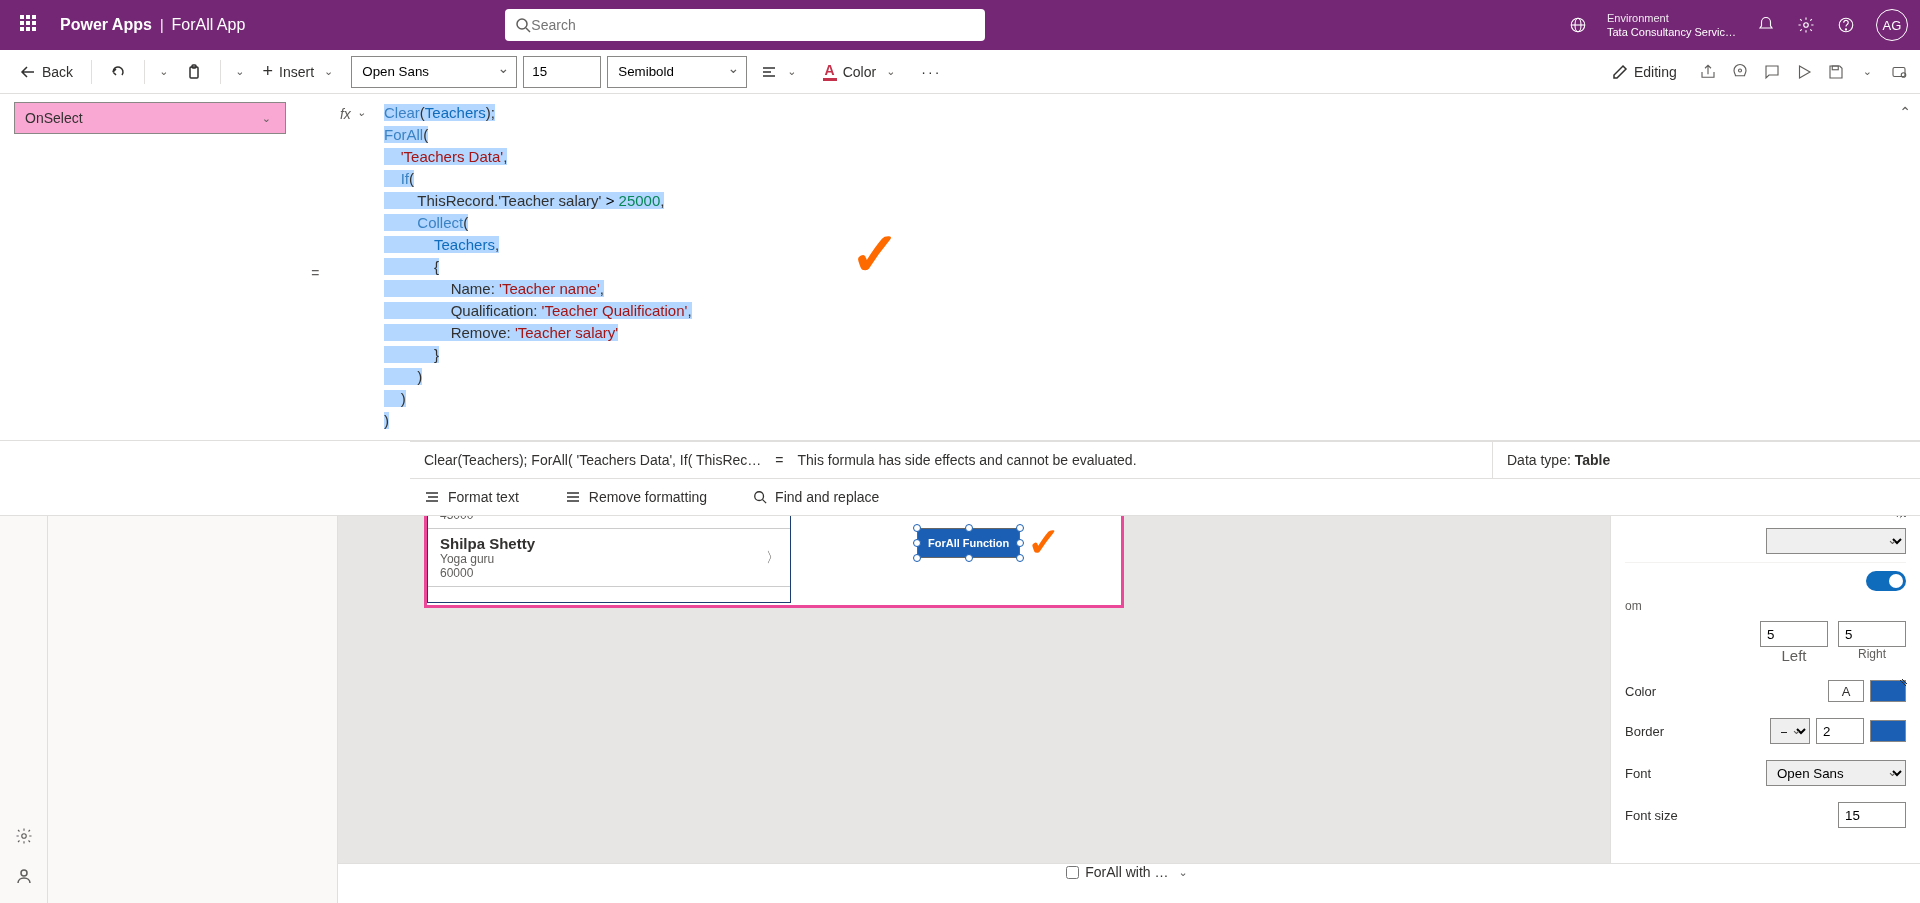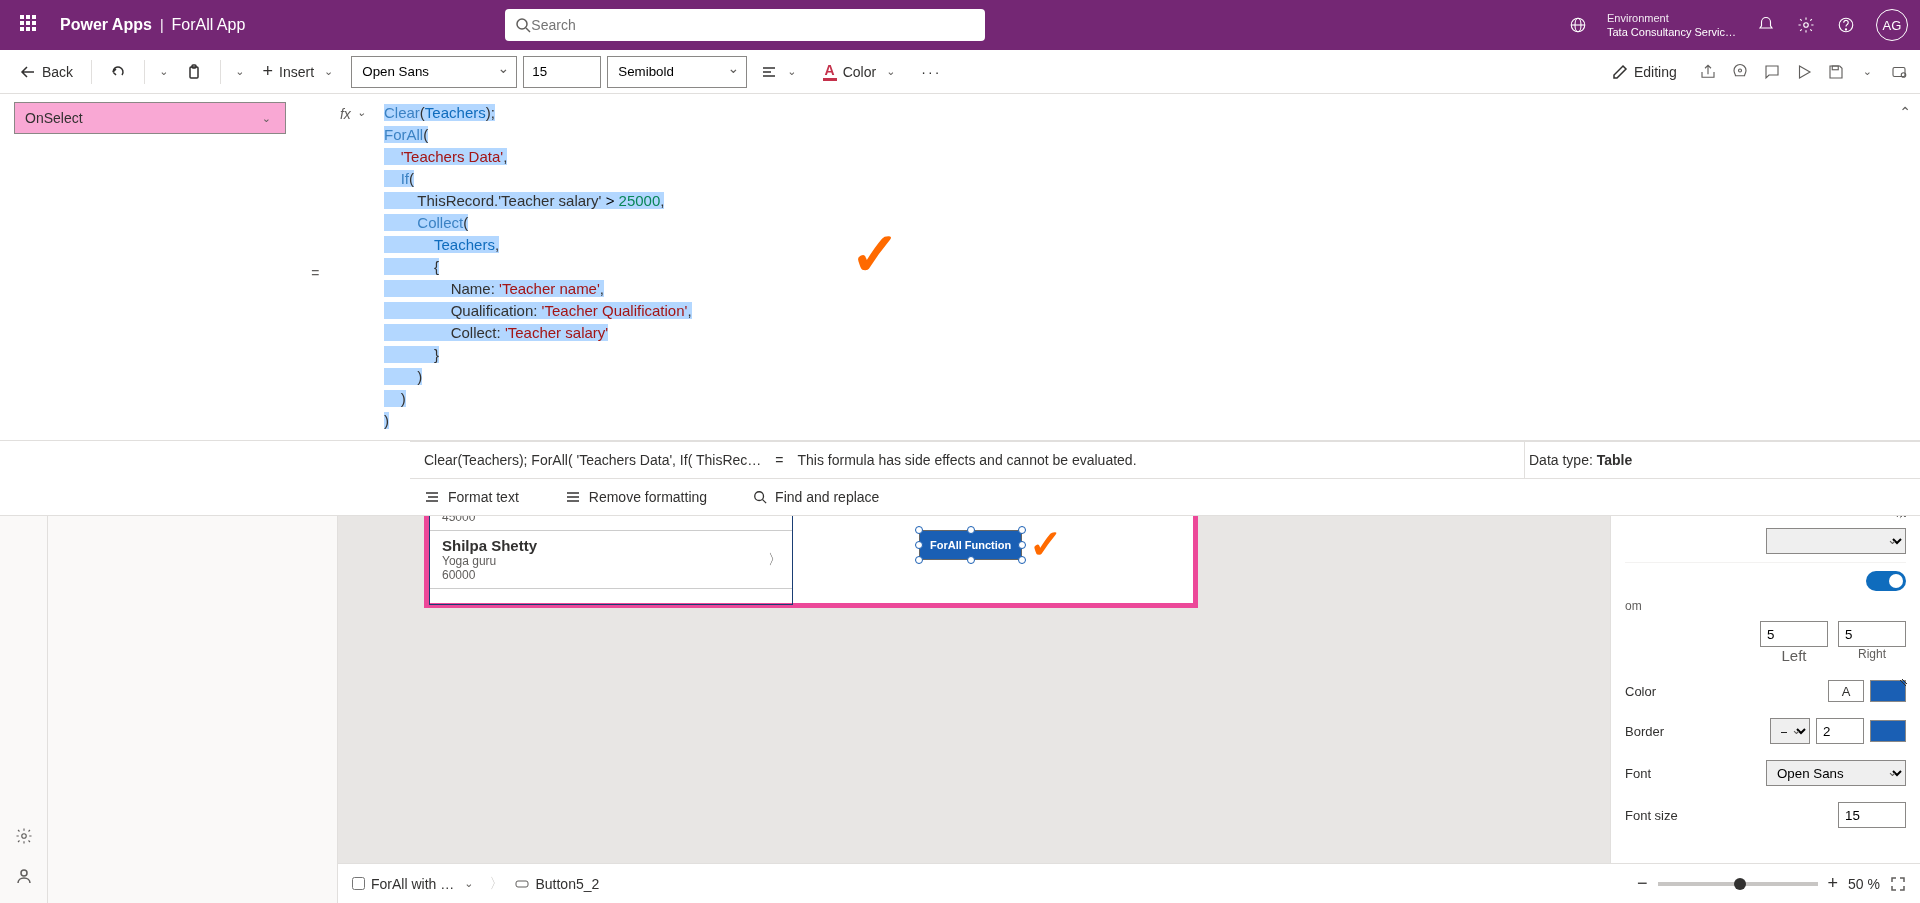--- a/index.html
+++ b/index.html
@@ -46,21 +46,21 @@
 .ident { color:#0f6cbd; }
 .str { color:#a31515; }
 .num { color:#098658; }
 .op { color:#000; }
 .sel-hl { background:#b3d7ff; }
 .checkmark { position:absolute; color:#ff6a00; font-size:60px; font-weight:bold; }
 
 
 .formula-info { display:flex; border-top:1px solid #e1dfdd; }
 .formula-info-left { flex:1; padding:10px 14px; display:flex; gap:14px; align-items:center; }
-.formula-info-type { width:396px; padding:10px 4px; border-left:1px solid #e1dfdd; }
+.formula-info-type { width:428px; padding:10px 14px; border-left:1px solid #e1dfdd; }
 .formula-tools { display:flex; gap:46px; padding:10px 14px; border-top:1px solid #e1dfdd; }
 .ftool { display:flex; align-items:center; gap:8px; color:#323130; cursor:pointer; }
 
 
 .main { display:flex; height:calc(903px - 50px - 44px); }
 .rail { width:48px; background:#faf9f8; border-right:1px solid #e1dfdd; display:flex; flex-direction:column; align-items:center; gap:22px; padding-top:18px; }
 .rail .active { border-left:2px solid #742774; width:100%; display:flex; justify-content:center; padding:4px 0; }
 .rail-icon { color:#605e5c; font-size:18px; }
 
 
@@ -90,21 +90,21 @@
 .prop-row { display:flex; align-items:center; justify-content:space-between; padding:8px 0; font-size:13px; }
 .prop-in { width:68px; height:26px; border:1px solid #8a8886; padding:0 6px; }
 .prop-color-swatch { width:36px; height:22px; background:#1a5fb4; border:1px solid #8a8886; }
 .prop-a-swatch { width:36px; height:22px; border:1px solid #8a8886; display:flex; align-items:center; justify-content:center; font-size:13px; }
 .prop-sel { width:140px; height:26px; border:1px solid #8a8886; padding:0 6px; }
 .toggle { width:40px; height:20px; background:#0f6cbd; border-radius:10px; position:relative; }
 .toggle::after { content:""; width:14px; height:14px; background:#fff; border-radius:50%; position:absolute; right:3px; top:3px; }
 .right-collapse { position:absolute; right:0; top:0; width:30px; height:30px; display:flex; align-items:center; justify-content:center; color:#605e5c; }
 
 
-.bottom { position:absolute; left:338px; right:0; bottom:0; height:40px; background:#fff; border-top:1px solid #e1dfdd; display:flex; align-items:center; padding:0 14px; gap:12px; }
+.bottom { position:absolute; left:338px; right:0; bottom:0; height:40px; background:#fff; border-top:1px solid #e1dfdd; display:flex; align-items:center; padding:0 14px; gap:28px;flex-direction:column; }
 .crumb { display:flex; align-items:center; gap:6px; }
 .zoom { margin-left:auto; display:flex; align-items:center; gap:10px; }
 .slider { width:160px; height:4px; background:#c8c6c4; position:relative; }
 .slider-thumb { width:12px; height:12px; border-radius:50%; background:#323130; position:absolute; top:-4px; left:48%; }
 
 
 .rail-bottom { margin-top:auto; display:flex; flex-direction:column; align-items:center; gap:22px; padding-bottom:18px; }
 
 svg { display:block; }
 </style>
@@ -405,21 +405,21 @@
 <span class="sel-hl"><span class="fn">Clear</span>(<span class="ident">Teachers</span>);</span><br>
 <span class="sel-hl"><span class="fn">ForAll</span>(</span><br>
 <span class="sel-hl">&nbsp;&nbsp;&nbsp;&nbsp;<span class="str">'Teachers Data'</span>,</span><br>
 <span class="sel-hl">&nbsp;&nbsp;&nbsp;&nbsp;<span class="fn">If</span>(</span><br>
 <span class="sel-hl">&nbsp;&nbsp;&nbsp;&nbsp;&nbsp;&nbsp;&nbsp;&nbsp;<span>ThisRecord.'Teacher salary'</span> <span class="op">&gt;</span> <span class="num">25000</span>,</span><br>
 <span class="sel-hl">&nbsp;&nbsp;&nbsp;&nbsp;&nbsp;&nbsp;&nbsp;&nbsp;<span class="fn">Collect</span>(</span><br>
 <span class="sel-hl">&nbsp;&nbsp;&nbsp;&nbsp;&nbsp;&nbsp;&nbsp;&nbsp;&nbsp;&nbsp;&nbsp;&nbsp;<span class="ident">Teachers</span>,</span><br>
 <span class="sel-hl">&nbsp;&nbsp;&nbsp;&nbsp;&nbsp;&nbsp;&nbsp;&nbsp;&nbsp;&nbsp;&nbsp;&nbsp;{</span><br>
 <span class="sel-hl">&nbsp;&nbsp;&nbsp;&nbsp;&nbsp;&nbsp;&nbsp;&nbsp;&nbsp;&nbsp;&nbsp;&nbsp;&nbsp;&nbsp;&nbsp;&nbsp;<span>Name:</span> <span class="str">'Teacher name'</span>,</span><br>
 <span class="sel-hl">&nbsp;&nbsp;&nbsp;&nbsp;&nbsp;&nbsp;&nbsp;&nbsp;&nbsp;&nbsp;&nbsp;&nbsp;&nbsp;&nbsp;&nbsp;&nbsp;<span>Qualification:</span> <span class="str">'Teacher Qualification'</span>,</span><br>
-<span class="sel-hl">&nbsp;&nbsp;&nbsp;&nbsp;&nbsp;&nbsp;&nbsp;&nbsp;&nbsp;&nbsp;&nbsp;&nbsp;&nbsp;&nbsp;&nbsp;&nbsp;<span>Collect:</span> <span class="str">'Teacher salary'</span></span><br>
+<span class="sel-hl">&nbsp;&nbsp;&nbsp;&nbsp;&nbsp;&nbsp;&nbsp;&nbsp;&nbsp;&nbsp;&nbsp;&nbsp;&nbsp;&nbsp;&nbsp;&nbsp;<span>Remove:</span> <span class="str">'Teacher salary'</span></span><br>
 <span class="sel-hl">&nbsp;&nbsp;&nbsp;&nbsp;&nbsp;&nbsp;&nbsp;&nbsp;&nbsp;&nbsp;&nbsp;&nbsp;}</span><br>
 <span class="sel-hl">&nbsp;&nbsp;&nbsp;&nbsp;&nbsp;&nbsp;&nbsp;&nbsp;)</span><br>
 <span class="sel-hl">&nbsp;&nbsp;&nbsp;&nbsp;)</span><br>
 <span class="sel-hl">)</span>
       <span class="checkmark" style="top:150px; left:470px;">✓</span>
     </div>
     <div class="fx-expand">⌃</div>
   </div>
   <div class="formula-info" style="margin-left:410px;">
     <div class="formula-info-left">
@@ -453,21 +453,21 @@
       <svg width="14" height="14" viewBox="0 0 16 16" fill="none" stroke="#323130" stroke-width="1.5">
           <circle cx="7" cy="7" r="5"></circle>
           <line x1="11" y1="11" x2="15" y2="15"></line>
         </svg>
       <span>Find and replace</span>
     </div>
   </div>
 </div>
 
 <div style="position:absolute; left:338px; right:0; top:498px; bottom:40px; background:#e8e6e4;">
-  <div style="position:absolute; left:86px; top:0; width:774px; height:110px; background:#fff; border:5px solid #ec4899;">
+  <div style="position:absolute; left:86px; top:0; width:700px; height:110px; background:#fff; border:3px solid #ec4899;">
     <div class="gallery" style="left:0; top:0; width:364px; border:1px solid #1a3e74;">
       <div class="g-row" style="border-top:none;">
         <div class="g-sub">45000</div>
       </div>
       <div class="g-row">
         <div class="g-name">Shilpa Shetty</div>
         <div class="g-sub">Yoga guru</div>
         <div class="g-sub">60000</div>
         <span class="g-arrow">〉</span>
       </div>

